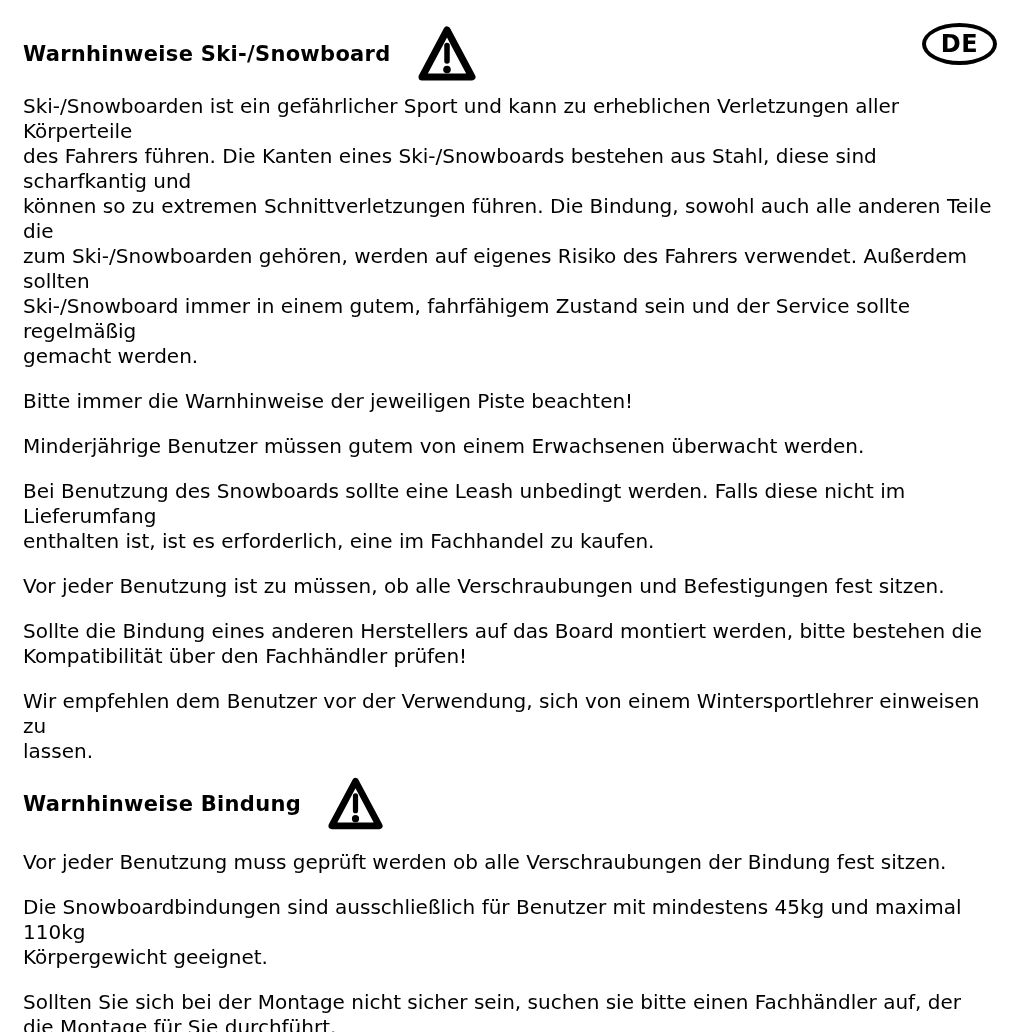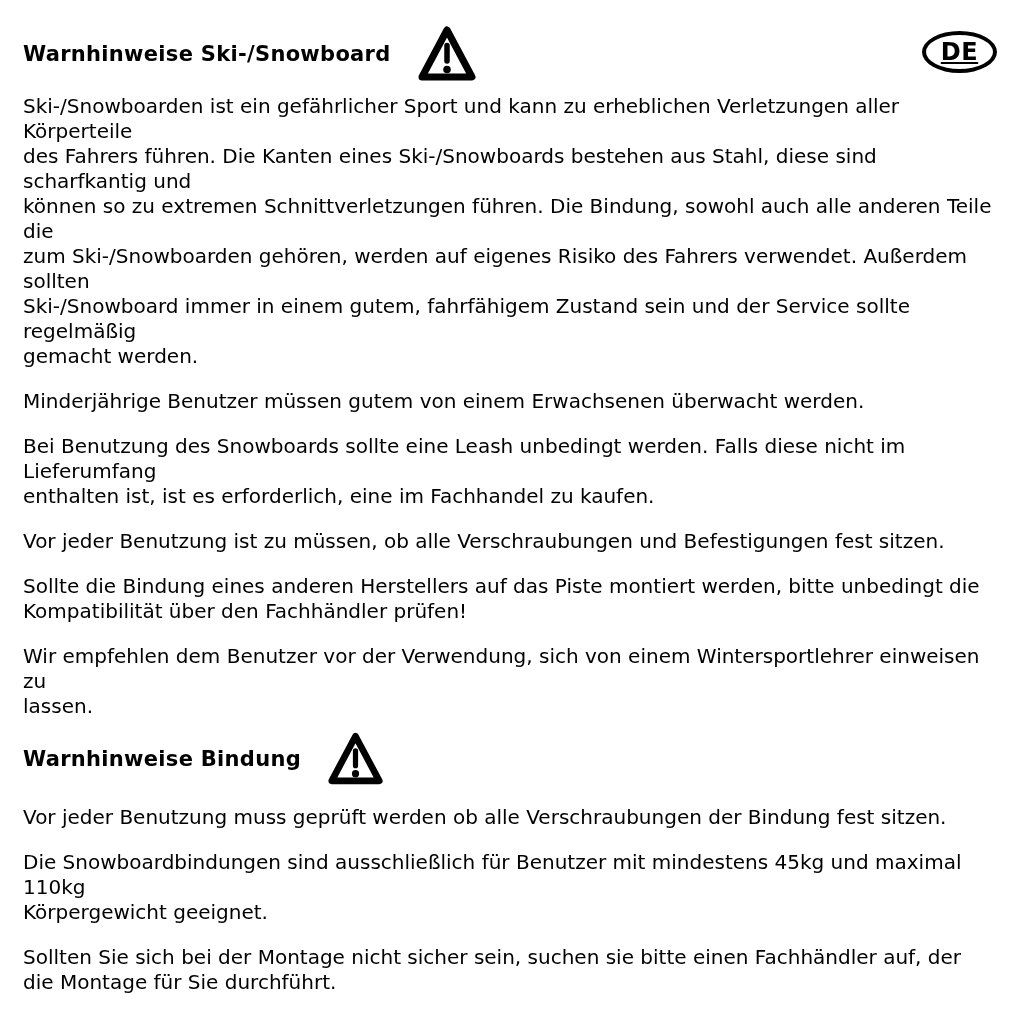--- a/index.html
+++ b/index.html
@@ -52,30 +52,29 @@
     margin-bottom: 11px;
   }
   .section-header.second {
     margin-bottom: 17px;
   }
   .section-binding {
     margin-top: 11px;
   }
   .lang-badge {
     position: absolute;
-    top: 31px;
+    top: 23px;
     right: 30px;
     width: 67px;
     height: 34px;
     border: 4px solid #000000;
     border-radius: 50%;
     display: flex;
     align-items: center;
     justify-content: center;
-    text-decoration: underline;
   }
   .lang-badge-label {
     font-size: 24px;
     font-weight: 700;
     letter-spacing: 0.5px;
     line-height: 1;
   }
 </style>
 </head>
 <body>
@@ -95,25 +94,26 @@
         <circle cx="30" cy="44.5" r="3.8" fill="#000000"></circle>
       </svg>
     </div>
 
     <p class="para">Ski-/Snowboarden ist ein gefährlicher Sport und kann zu erheblichen Verletzungen aller Körperteile
 des Fahrers führen. Die Kanten eines Ski-/Snowboards bestehen aus Stahl, diese sind scharfkantig und
 können so zu extremen Schnittverletzungen führen. Die Bindung, sowohl auch alle anderen Teile die
 zum Ski-/Snowboarden gehören, werden auf eigenes Risiko des Fahrers verwendet. Außerdem sollten
 Ski-/Snowboard immer in einem gutem, fahrfähigem Zustand sein und der Service sollte regelmäßig
 gemacht werden.</p>
+    <p class="para">Bitte immer die Warnhinweise der jeweiligen Piste beachten!</p>
     <p class="para">Minderjährige Benutzer müssen gutem von einem Erwachsenen überwacht werden.</p>
     <p class="para">Bei Benutzung des Snowboards sollte eine Leash unbedingt werden. Falls diese nicht im Lieferumfang
 enthalten ist, ist es erforderlich, eine im Fachhandel zu kaufen.</p>
     <p class="para">Vor jeder Benutzung ist zu müssen, ob alle Verschraubungen und Befestigungen fest sitzen.</p>
-    <p class="para">Sollte die Bindung eines anderen Herstellers auf das Piste montiert werden, bitte unbedingt die
+    <p class="para">Sollte die Bindung eines anderen Herstellers auf das Board montiert werden, bitte bestehen die
 Kompatibilität über den Fachhändler prüfen!</p>
     <p class="para">Wir empfehlen dem Benutzer vor der Verwendung, sich von einem Wintersportlehrer einweisen zu
 lassen.</p>
   </section>
 
   <section class="section-binding">
     <div class="section-header second">
       <h1 class="section-heading">Warnhinweise Bindung</h1>
       <svg class="warn-icon" width="57" height="56" viewBox="0 0 60 58" aria-hidden="true">
         <path d="M30 5 L55 52 L5 52 Z" fill="none" stroke="#000000" stroke-width="7" stroke-linejoin="round"></path>

